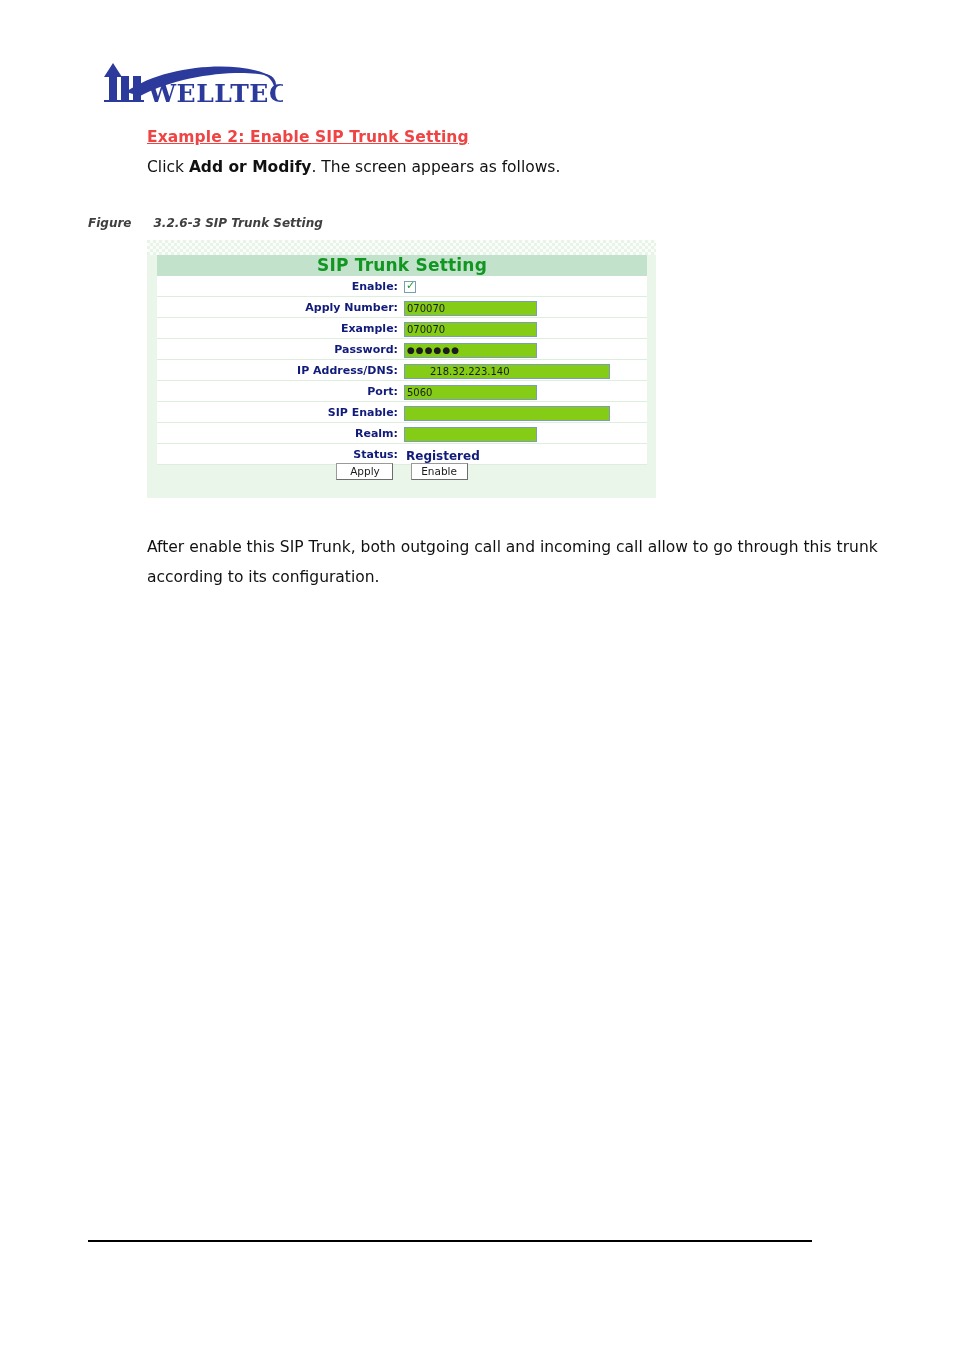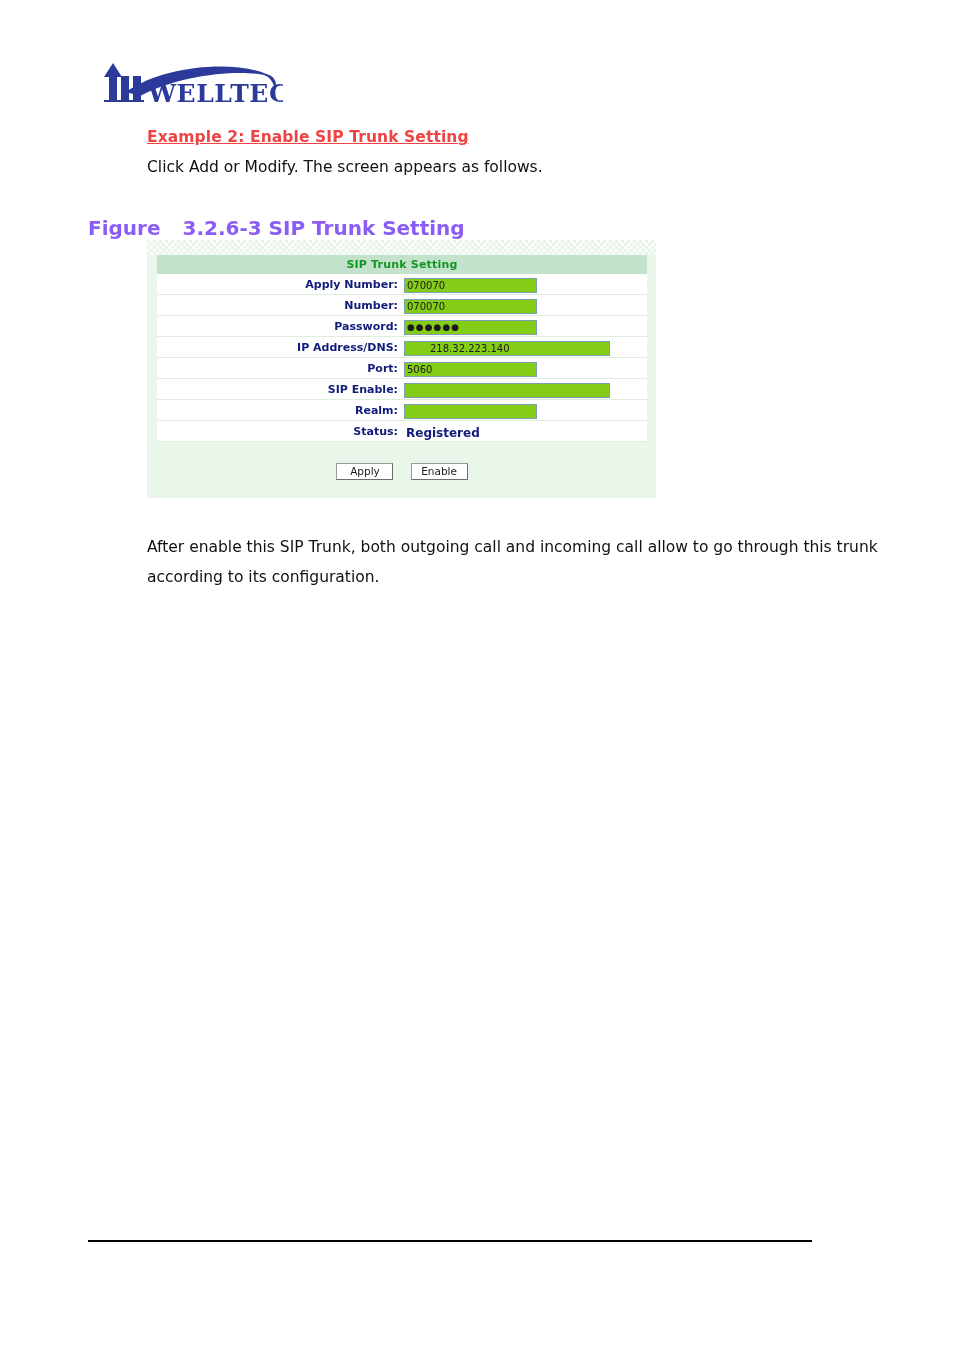--- a/index.html
+++ b/index.html
@@ -38,30 +38,31 @@
     white-space: nowrap;
   }
   .click-line {
     position: absolute;
     left: 147px;
     top: 158px;
     font-size: 15.5px;
     color: #111111;
     white-space: nowrap;
   }
-  .click-line b { font-weight: normal; }
+  .click-line b { font-weight: bold; }
 
   .figure-caption {
     position: absolute;
     left: 88px;
     top: 216px;
-    font-size: 20px;
-    font-weight: bold;
-    color: #8b5cf6;
-    white-space: nowrap;
+    font-size: 12px;
+    font-weight: bold;
+    color: #404040;
+    white-space: nowrap;
+    font-style: italic;
   }
   .figure-caption .cap-num { margin-left: 22px; }
 
   .after-text {
     position: absolute;
     left: 147px;
     top: 532px;
     width: 740px;
     font-size: 15.5px;
     color: #111111;
@@ -116,21 +117,21 @@
     height: 20px;
     vertical-align: middle;
     background: #ffffff;
     border-bottom: 1px solid #ddeedd;
   }
   .form-table tr.header-row td {
     background: #c3e2cc;
     border-bottom: 1px solid #c3e2cc;
     height: 18px;
     text-align: center;
-    font-size: 11px;
+    font-size: 17px;
     font-weight: bold;
     color: #129622;
     letter-spacing: 0.2px;
   }
   td.label-cell {
     width: 196px;
     text-align: right;
     padding-right: 4px;
     font-size: 11px;
     font-weight: bold;
@@ -241,30 +242,36 @@
 
 <div class="panel">
   <div class="panel-texture"></div>
 
   <table class="form-table">
     <tbody>
       <tr class="header-row">
         <td colspan="2">SIP Trunk Setting</td>
       </tr>
 
+      <tr>
+        <td class="label-cell">Enable:</td>
+        <td class="value-cell">
+          <span class="cbx"><span class="tick">✓</span></span>
+        </td>
+      </tr>
 
       <tr>
         <td class="label-cell">Apply Number:</td>
         <td class="value-cell">
           <span class="txt w-std">070070</span>
         </td>
       </tr>
 
       <tr>
-        <td class="label-cell">Number:</td>
+        <td class="label-cell">Example:</td>
         <td class="value-cell">
           <span class="txt w-std">070070</span>
         </td>
       </tr>
 
       <tr>
         <td class="label-cell">Password:</td>
         <td class="value-cell">
           <span class="txt w-std pwd">●●●●●●</span>
         </td>

